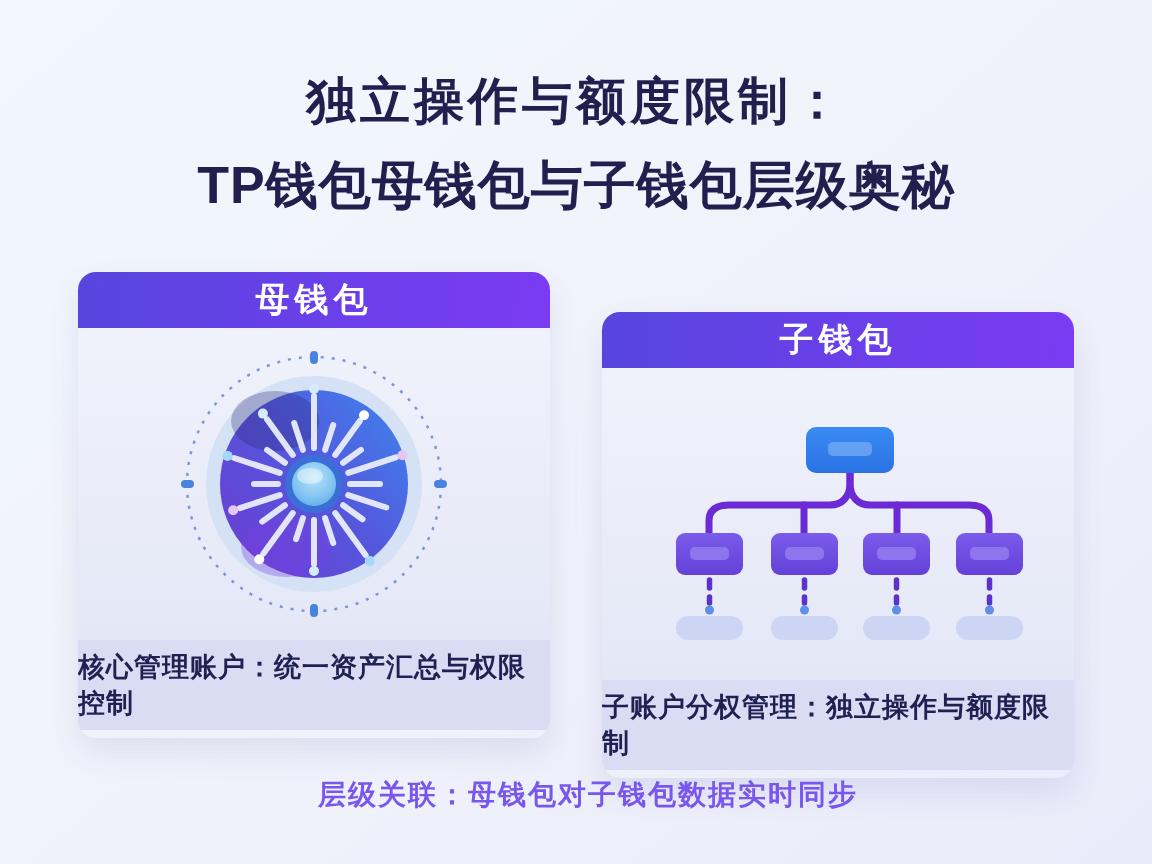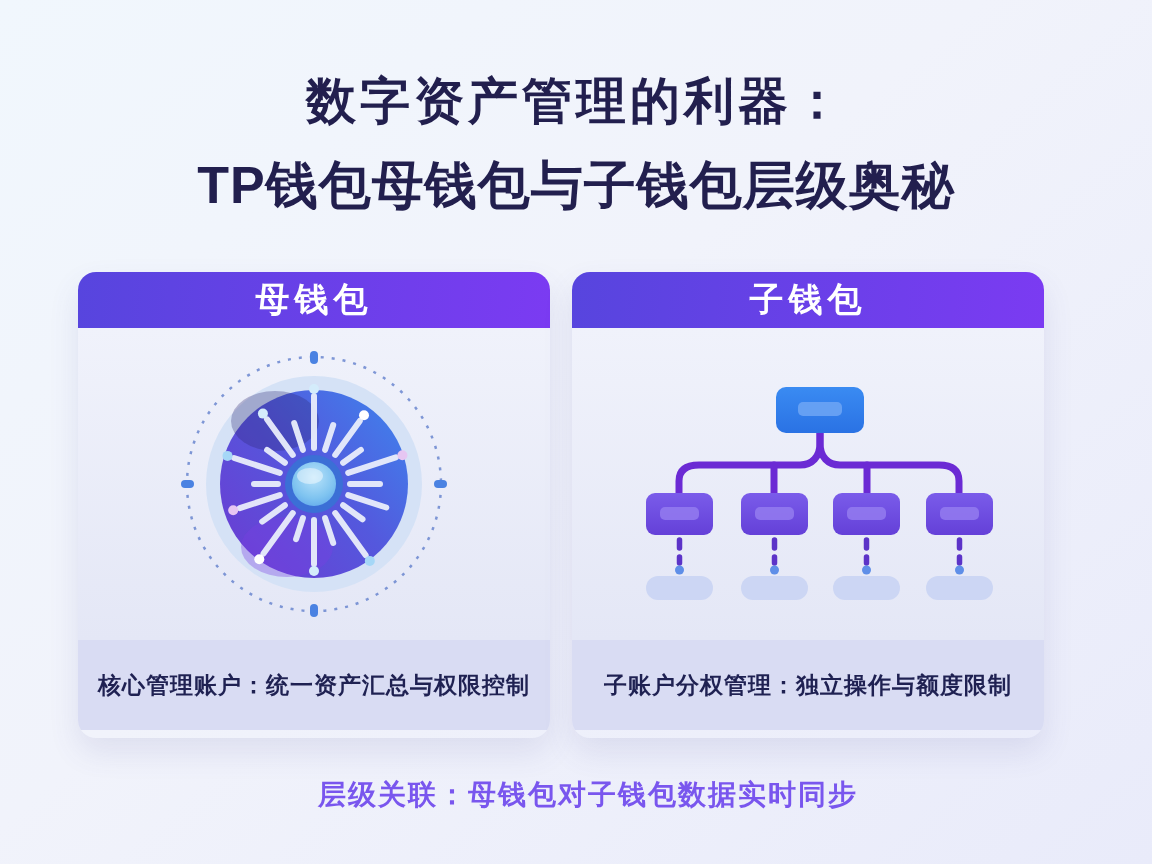--- a/index.html
+++ b/index.html
@@ -8,28 +8,28 @@
     background:linear-gradient(140deg, var(--page-bg-start) 0%, #f1f3fb 45%, var(--page-bg-end) 100%);
     font-family:"Liberation Sans","DejaVu Sans",sans-serif;
   }
   .title-block{position:absolute;top:68px;left:0;width:1152px;text-align:center;color:var(--title-text);font-weight:900;}
   .title-line1{font-size:50px;letter-spacing:4px;}
   .title-line2{font-size:52px;margin-top:16px;letter-spacing:1px;}
 
   .card{position:absolute;top:272px;width:472px;height:466px;border-radius:18px;overflow:hidden;
         box-shadow:0 14px 30px rgba(85,85,160,0.12);}
   .card-parent{left:78px;}
-  .card-child{left:572px;}
+  .card-child{left:602px;margin-top:40px;}
   .card-header{height:56px;display:flex;align-items:center;justify-content:center;
         background:linear-gradient(95deg,var(--header-grad-start),var(--header-grad-end));
         color:#ffffff;font-size:34px;font-weight:800;letter-spacing:5px;}
   .card-body{height:312px;background:linear-gradient(180deg,#f0f2fb 0%,#e4e7f6 100%);
         display:flex;align-items:center;justify-content:center;}
   .card-footer{height:90px;background:var(--card-footer-bg);display:flex;align-items:center;justify-content:center;
-        color:var(--caption-text);font-size:23px;font-weight:800;letter-spacing:1px;}
+        color:var(--caption-text);font-size:27px;font-weight:800;letter-spacing:1px;}
 
   .tree-svg{margin-top:26px;}
 
   .footnote{position:absolute;top:776px;left:12px;width:1152px;text-align:center;
         font-size:28px;font-weight:800;letter-spacing:2px;color:var(--footnote-text);}
 
   .root-node{fill:url(#rootGrad);}
   .root-node-bar{fill:#6ea6f5;opacity:0.85;}
   .child-node{fill:url(#childGrad);}
   .child-node-bar{fill:#9179ee;opacity:0.9;}
@@ -41,21 +41,21 @@
   .cardinal-dot{fill:#4a82e2;}
   .icon-ring{fill:#d5e2f6;}
   .icon-disc{fill:url(#discGrad);}
   .center-ring{fill:#3b6fd6;}
   .center-core{fill:url(#coreGrad);}
 </style>
 </head>
 <body>
 
 <div class="title-block">
-  <div class="title-line1">数字资产管理的利器：</div>
+  <div class="title-line1">独立操作与额度限制：</div>
   <div class="title-line2">TP钱包母钱包与子钱包层级奥秘</div>
 </div>
 
 <div class="card card-parent">
   <div class="card-header">母钱包</div>
   <div class="card-body">
     <svg width="270" height="270" viewBox="0 0 270 270">
       <defs>
         <linearGradient id="discGrad" x1="1" y1="0.1" x2="0" y2="0.95">
           <stop offset="0%" stop-color="#3f82ec"></stop>

